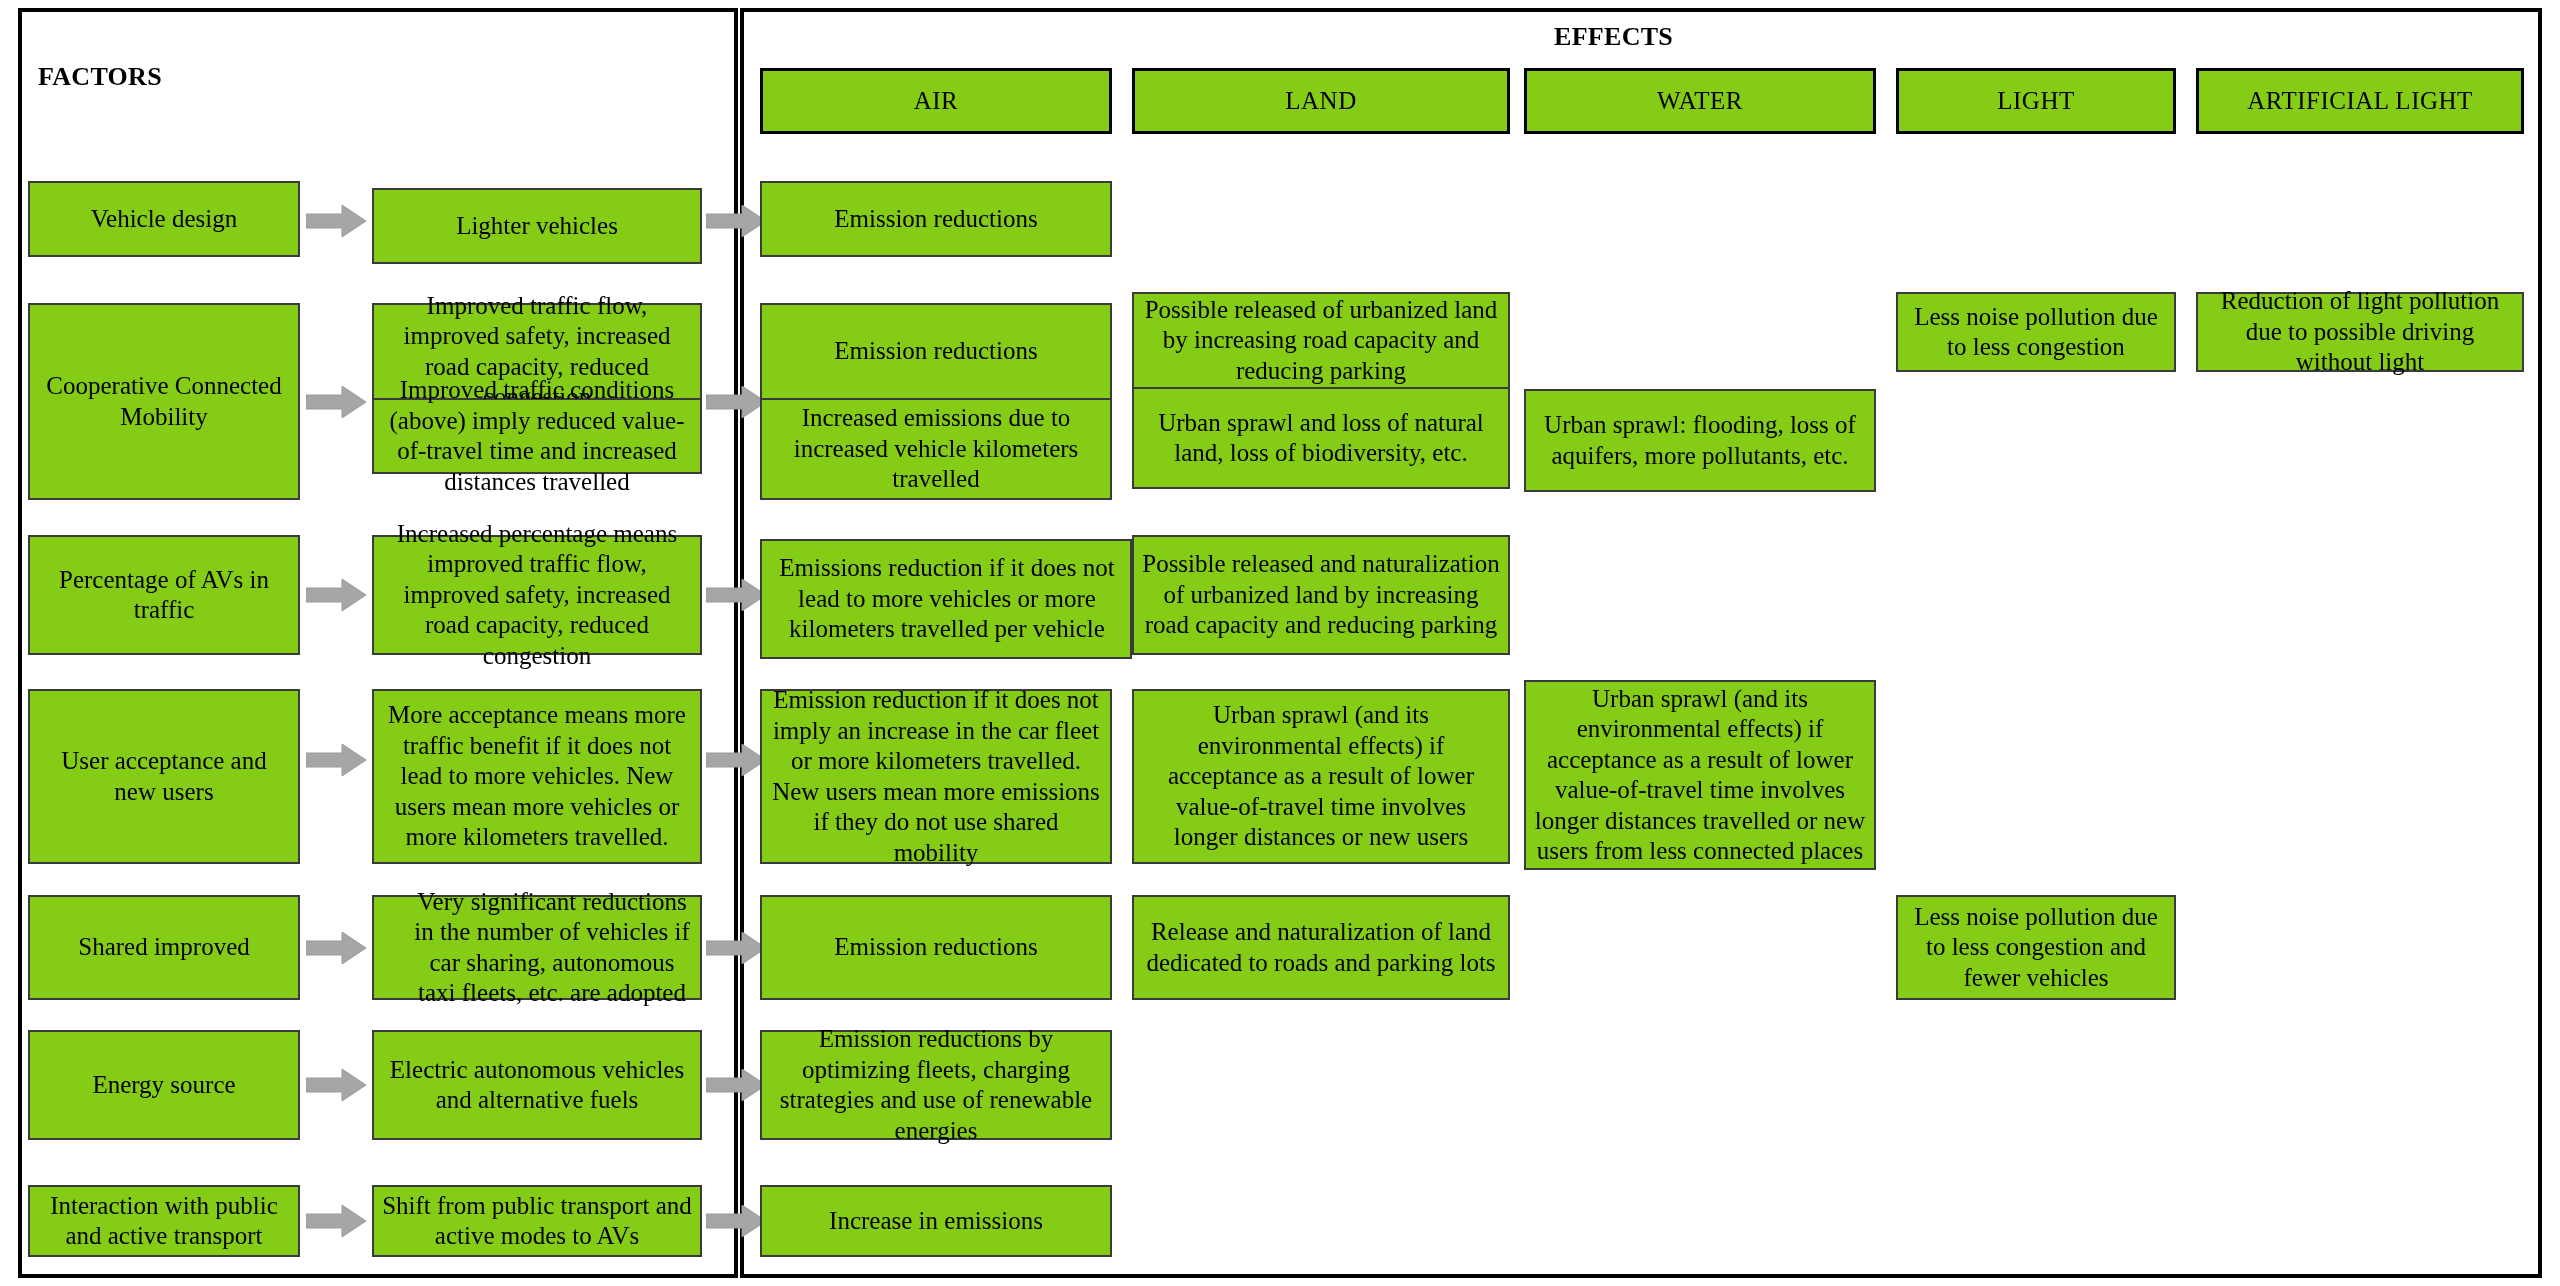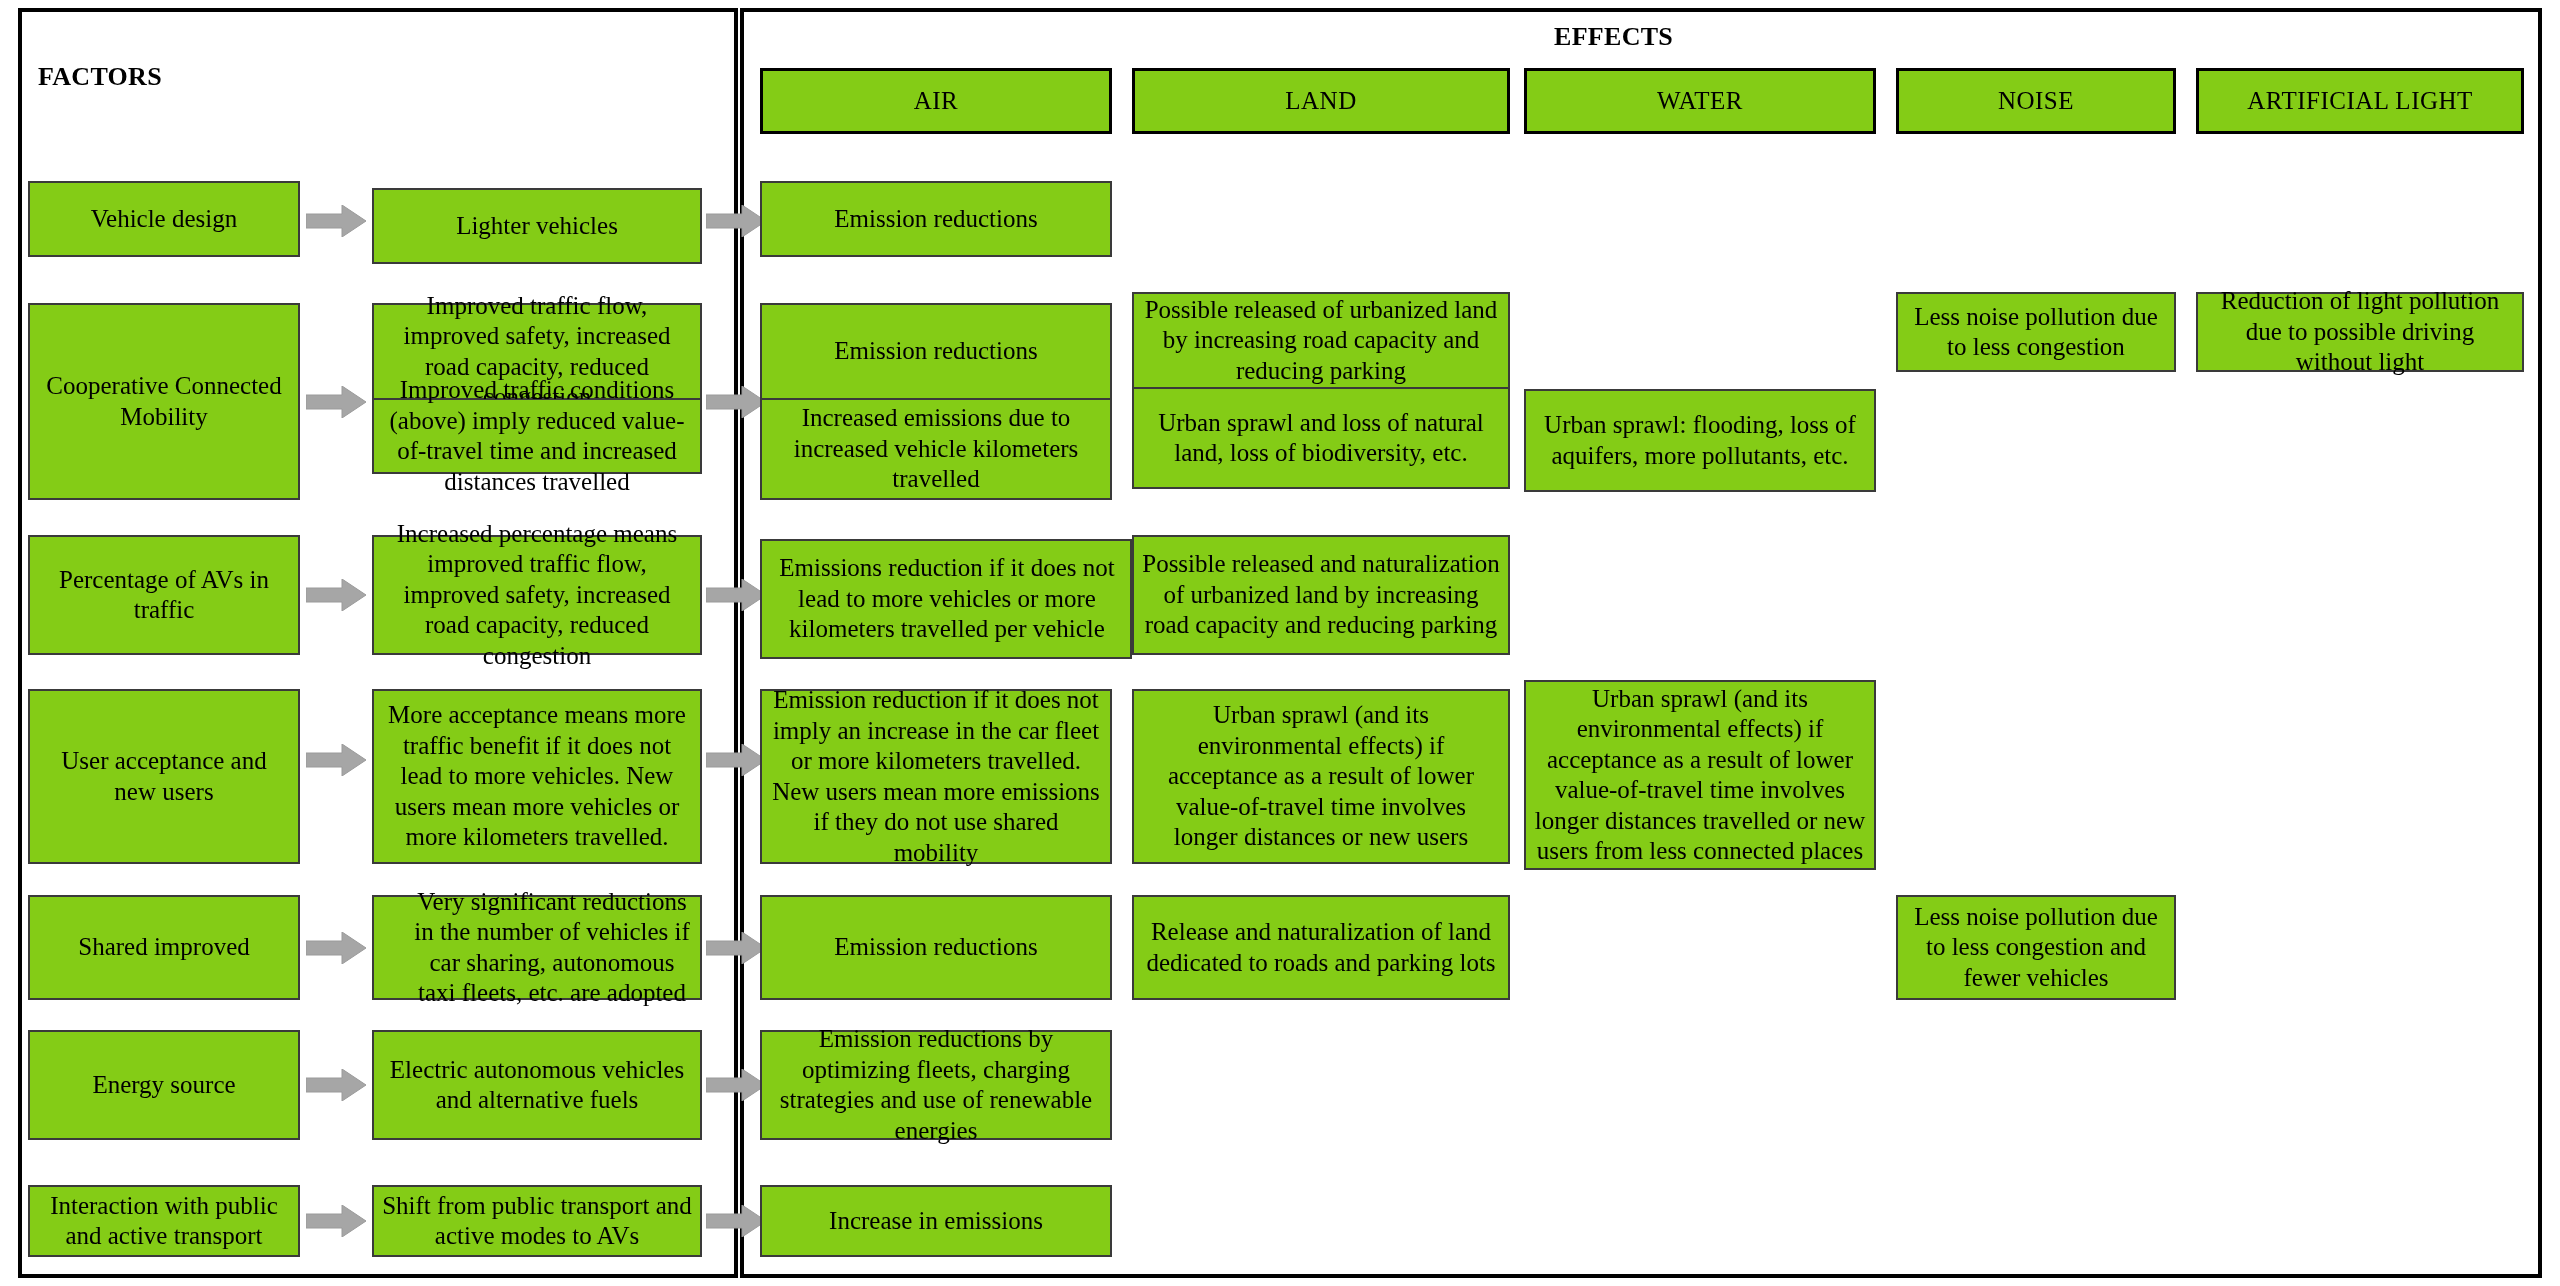--- a/index.html
+++ b/index.html
@@ -87,21 +87,21 @@
   <div class="box header" style="left:760px; top:68px; width:352px; height:66px;">
     <span class="txt">AIR</span>
   </div>
   <div class="box header" style="left:1132px; top:68px; width:378px; height:66px;">
     <span class="txt">LAND</span>
   </div>
   <div class="box header" style="left:1524px; top:68px; width:352px; height:66px;">
     <span class="txt">WATER</span>
   </div>
   <div class="box header" style="left:1896px; top:68px; width:280px; height:66px;">
-    <span class="txt">NOISE</span>
+    <span class="txt">LIGHT</span>
   </div>
   <div class="box header" style="left:2196px; top:68px; width:328px; height:66px;">
     <span class="txt">ARTIFICIAL LIGHT</span>
   </div>
 
   <div class="box" style="left:28px; top:181px; width:272px; height:76px;">
     <span class="txt">Vehicle design</span>
   </div>
   <div class="arrow" style="left:306px; top:205px;">
     <svg width="60" height="32" viewBox="0 0 60 32">

